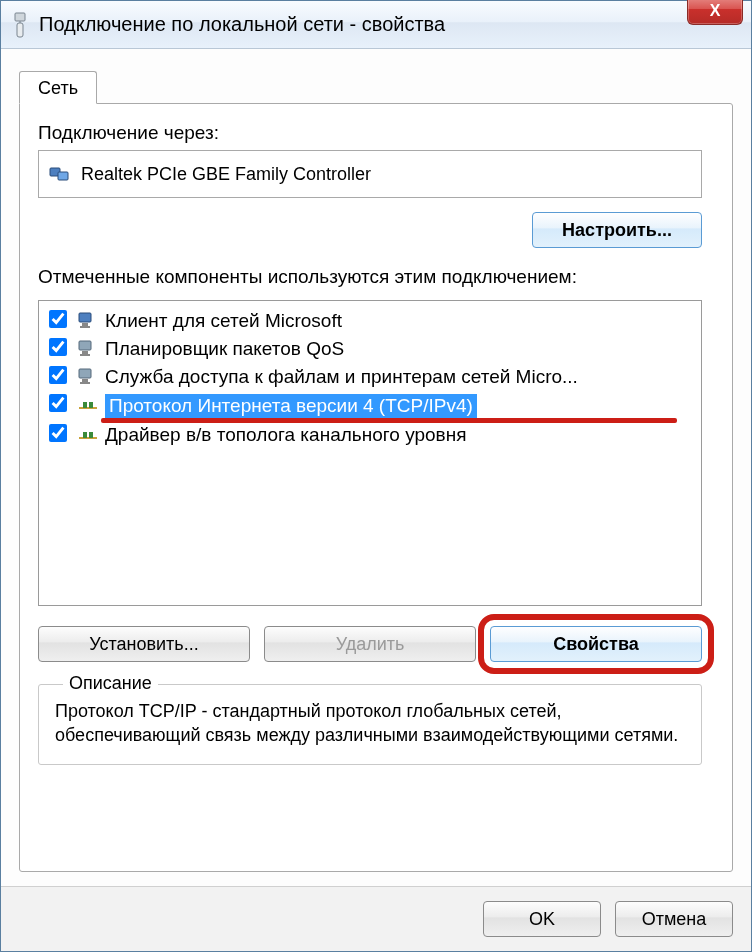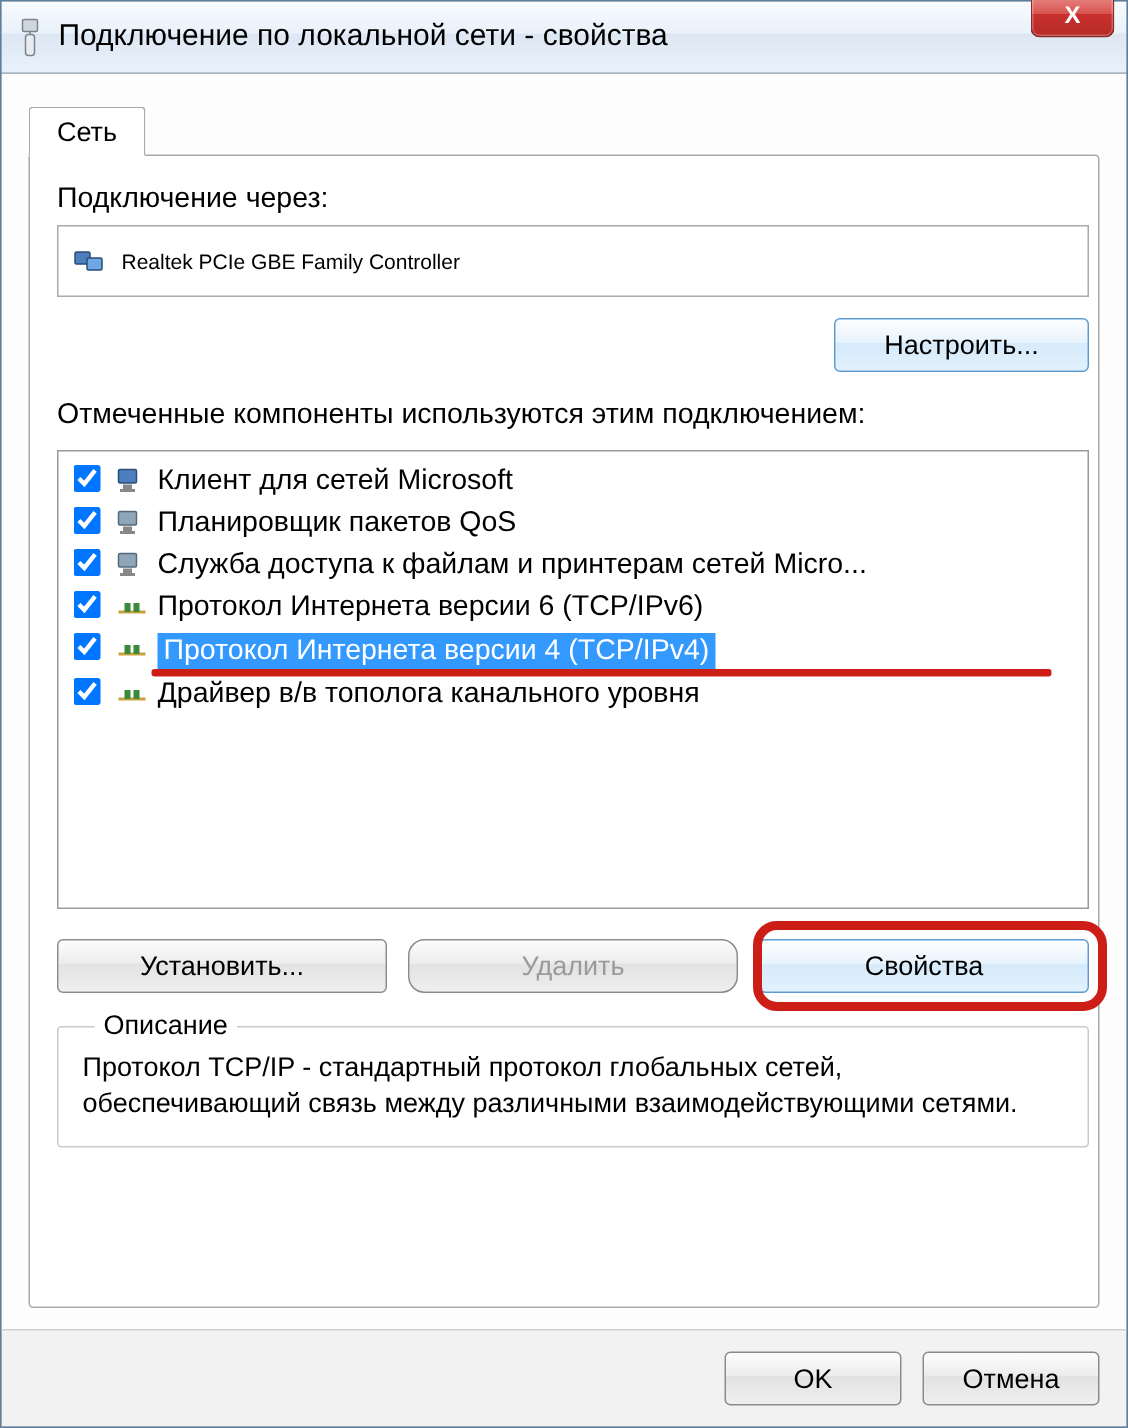--- a/index.html
+++ b/index.html
@@ -71,53 +71,54 @@
     border-radius: 3px 3px 0 0;
     padding: 6px 18px 4px 18px;
     font-size: 18px;
     margin-bottom: -1px;
     cursor: pointer;
   }
   .tabpanel {
     border: 1px solid #a9a9a9;
     border-radius: 0 3px 3px 3px;
     background: #fff;
-    padding: 18px 6px 20px 18px;
+    padding: 18px 30px 20px 18px;
     flex: 1;
     display: flex;
     flex-direction: column;
   }
   .lbl { font-size: 19px; margin-bottom: 6px; }
   .adapter-box {
     border: 1px solid #a9a9a9;
     height: 48px;
     display: flex;
     align-items: center;
     padding: 0 10px;
     gap: 10px;
     background: #fff;
   }
   .adapter-icon { width: 22px; height: 20px; }
-  .adapter-name { font-size: 14px; }
+  .adapter-name { font-size: 18px; }
   .row-right { display: flex; justify-content: flex-end; margin-top: 14px; margin-bottom: 18px; }
   .btn {
     font-family: inherit;
     font-size: 18px;
     height: 36px;
     padding: 0 22px;
     border: 1px solid #8b8b8b;
     border-radius: 4px;
     background: linear-gradient(to bottom, #fdfdfd 0%, #ececec 45%, #e2e2e2 46%, #efefef 100%);
     cursor: pointer;
   }
-  .btn:disabled { color: #9a9a9a; cursor: default; border-radius: 11px; }
+  .btn:disabled { color: #9a9a9a; cursor: default; }
   .btn.configure {
     background: linear-gradient(to bottom, #fefeff 0%, #e8f3fc 45%, #d5eafb 46%, #e2f1fc 100%);
     border-color: #5a9bd4;
     min-width: 170px;
+    font-weight: bold;
   }
   .components-listbox {
     border: 1px solid #9a9a9a;
     background: #fff;
     padding: 6px 4px;
     margin-top: 6px;
     height: 306px;
     overflow: hidden;
     position: relative;
   }
@@ -269,31 +270,20 @@
             <input type="checkbox" checked="" style="">
             <span class="comp-icon">
               <svg viewBox="0 0 22 20" width="22" height="20">
                 <rect x="2" y="3" width="12" height="9" rx="1" fill="#8fa6b8" stroke="#55697a"></rect>
                 <rect x="5" y="13" width="6" height="3" fill="#888"></rect>
                 <rect x="3" y="16" width="10" height="2" fill="#888"></rect>
               </svg>
             </span>
             <span class="row-label">Служба доступа к файлам и принтерам сетей Micro...</span>
           </div>
-          <div class="component-row">
-            <input type="checkbox" checked="" style="">
-            <span class="comp-icon">
-              <svg viewBox="0 0 22 20" width="22" height="20">
-                <line x1="2" y1="14" x2="20" y2="14" stroke="#c9a23a" stroke-width="2"></line>
-                <rect x="6" y="8" width="4" height="6" fill="#3a8a3a"></rect>
-                <rect x="12" y="8" width="4" height="6" fill="#3a8a3a"></rect>
-              </svg>
-            </span>
-            <span class="row-label">Протокол Интернета версии 6 (TCP/IPv6)</span>
-          </div>
           <div class="component-row selected">
             <input type="checkbox" checked="" style="">
             <span class="comp-icon">
               <svg viewBox="0 0 22 20" width="22" height="20">
                 <line x1="2" y1="14" x2="20" y2="14" stroke="#c9a23a" stroke-width="2"></line>
                 <rect x="6" y="8" width="4" height="6" fill="#3a8a3a"></rect>
                 <rect x="12" y="8" width="4" height="6" fill="#3a8a3a"></rect>
               </svg>
             </span>
             <span class="row-label">Протокол Интернета версии 4 (TCP/IPv4)</span>

